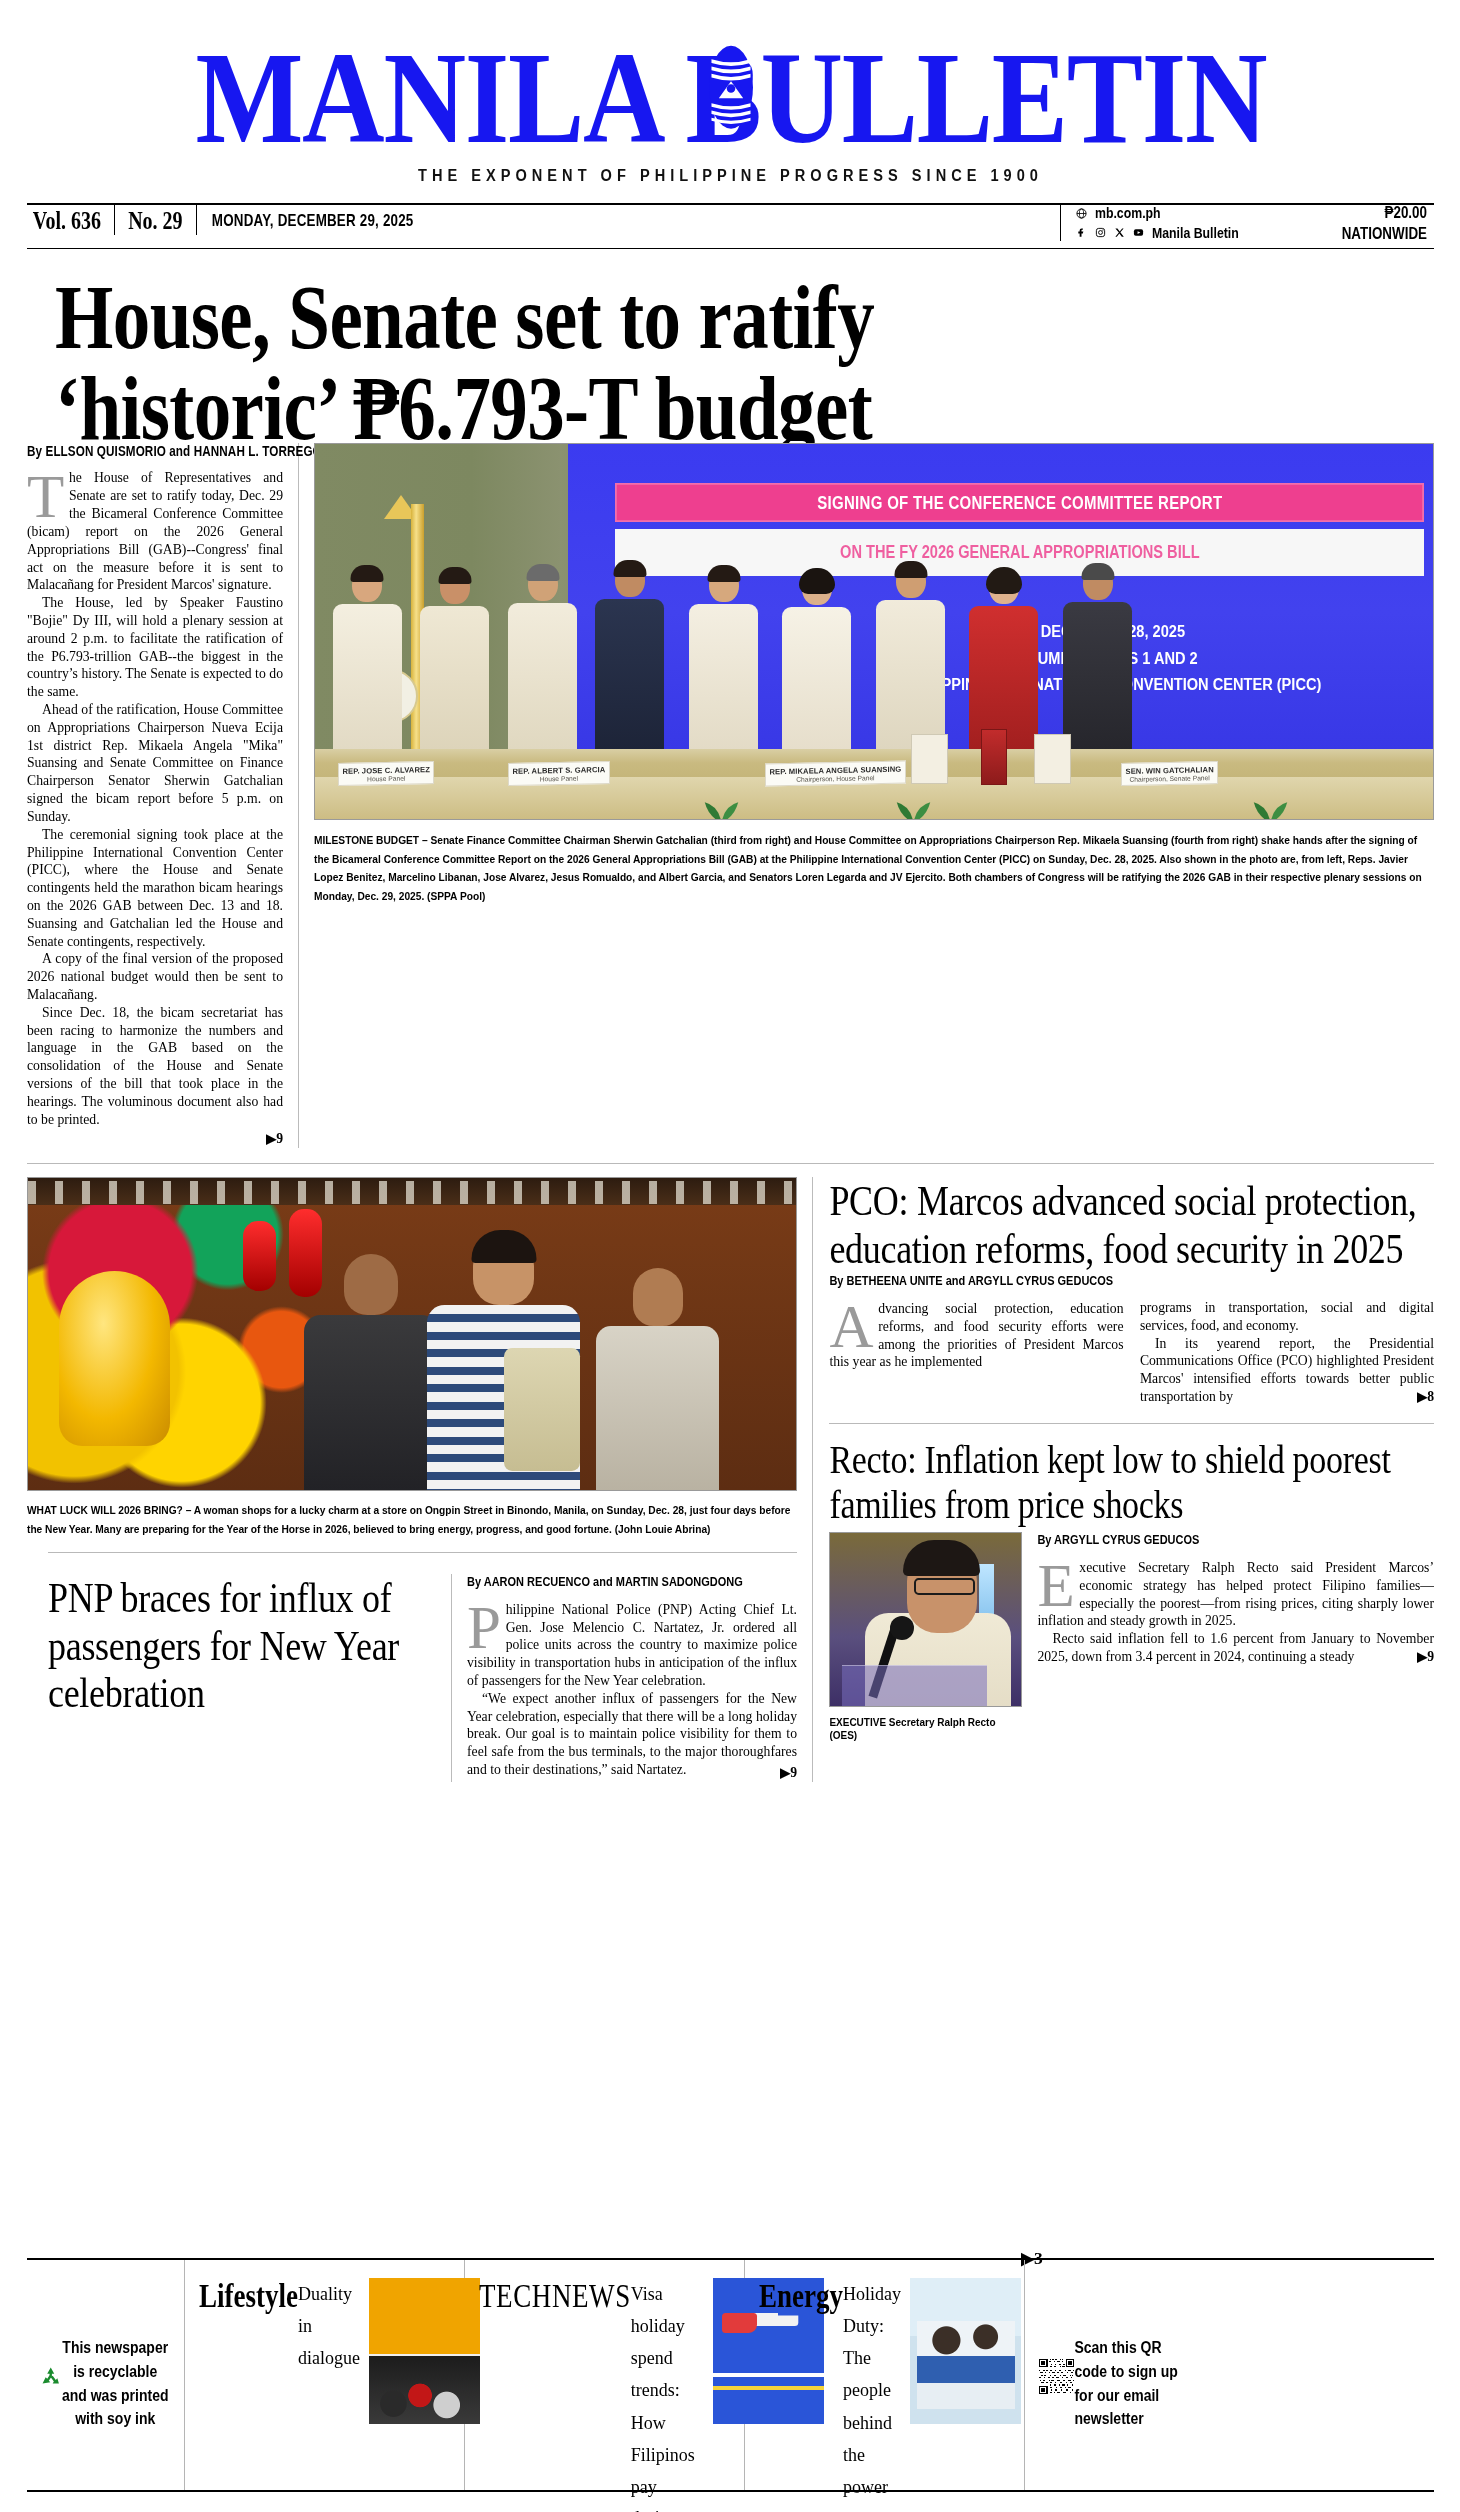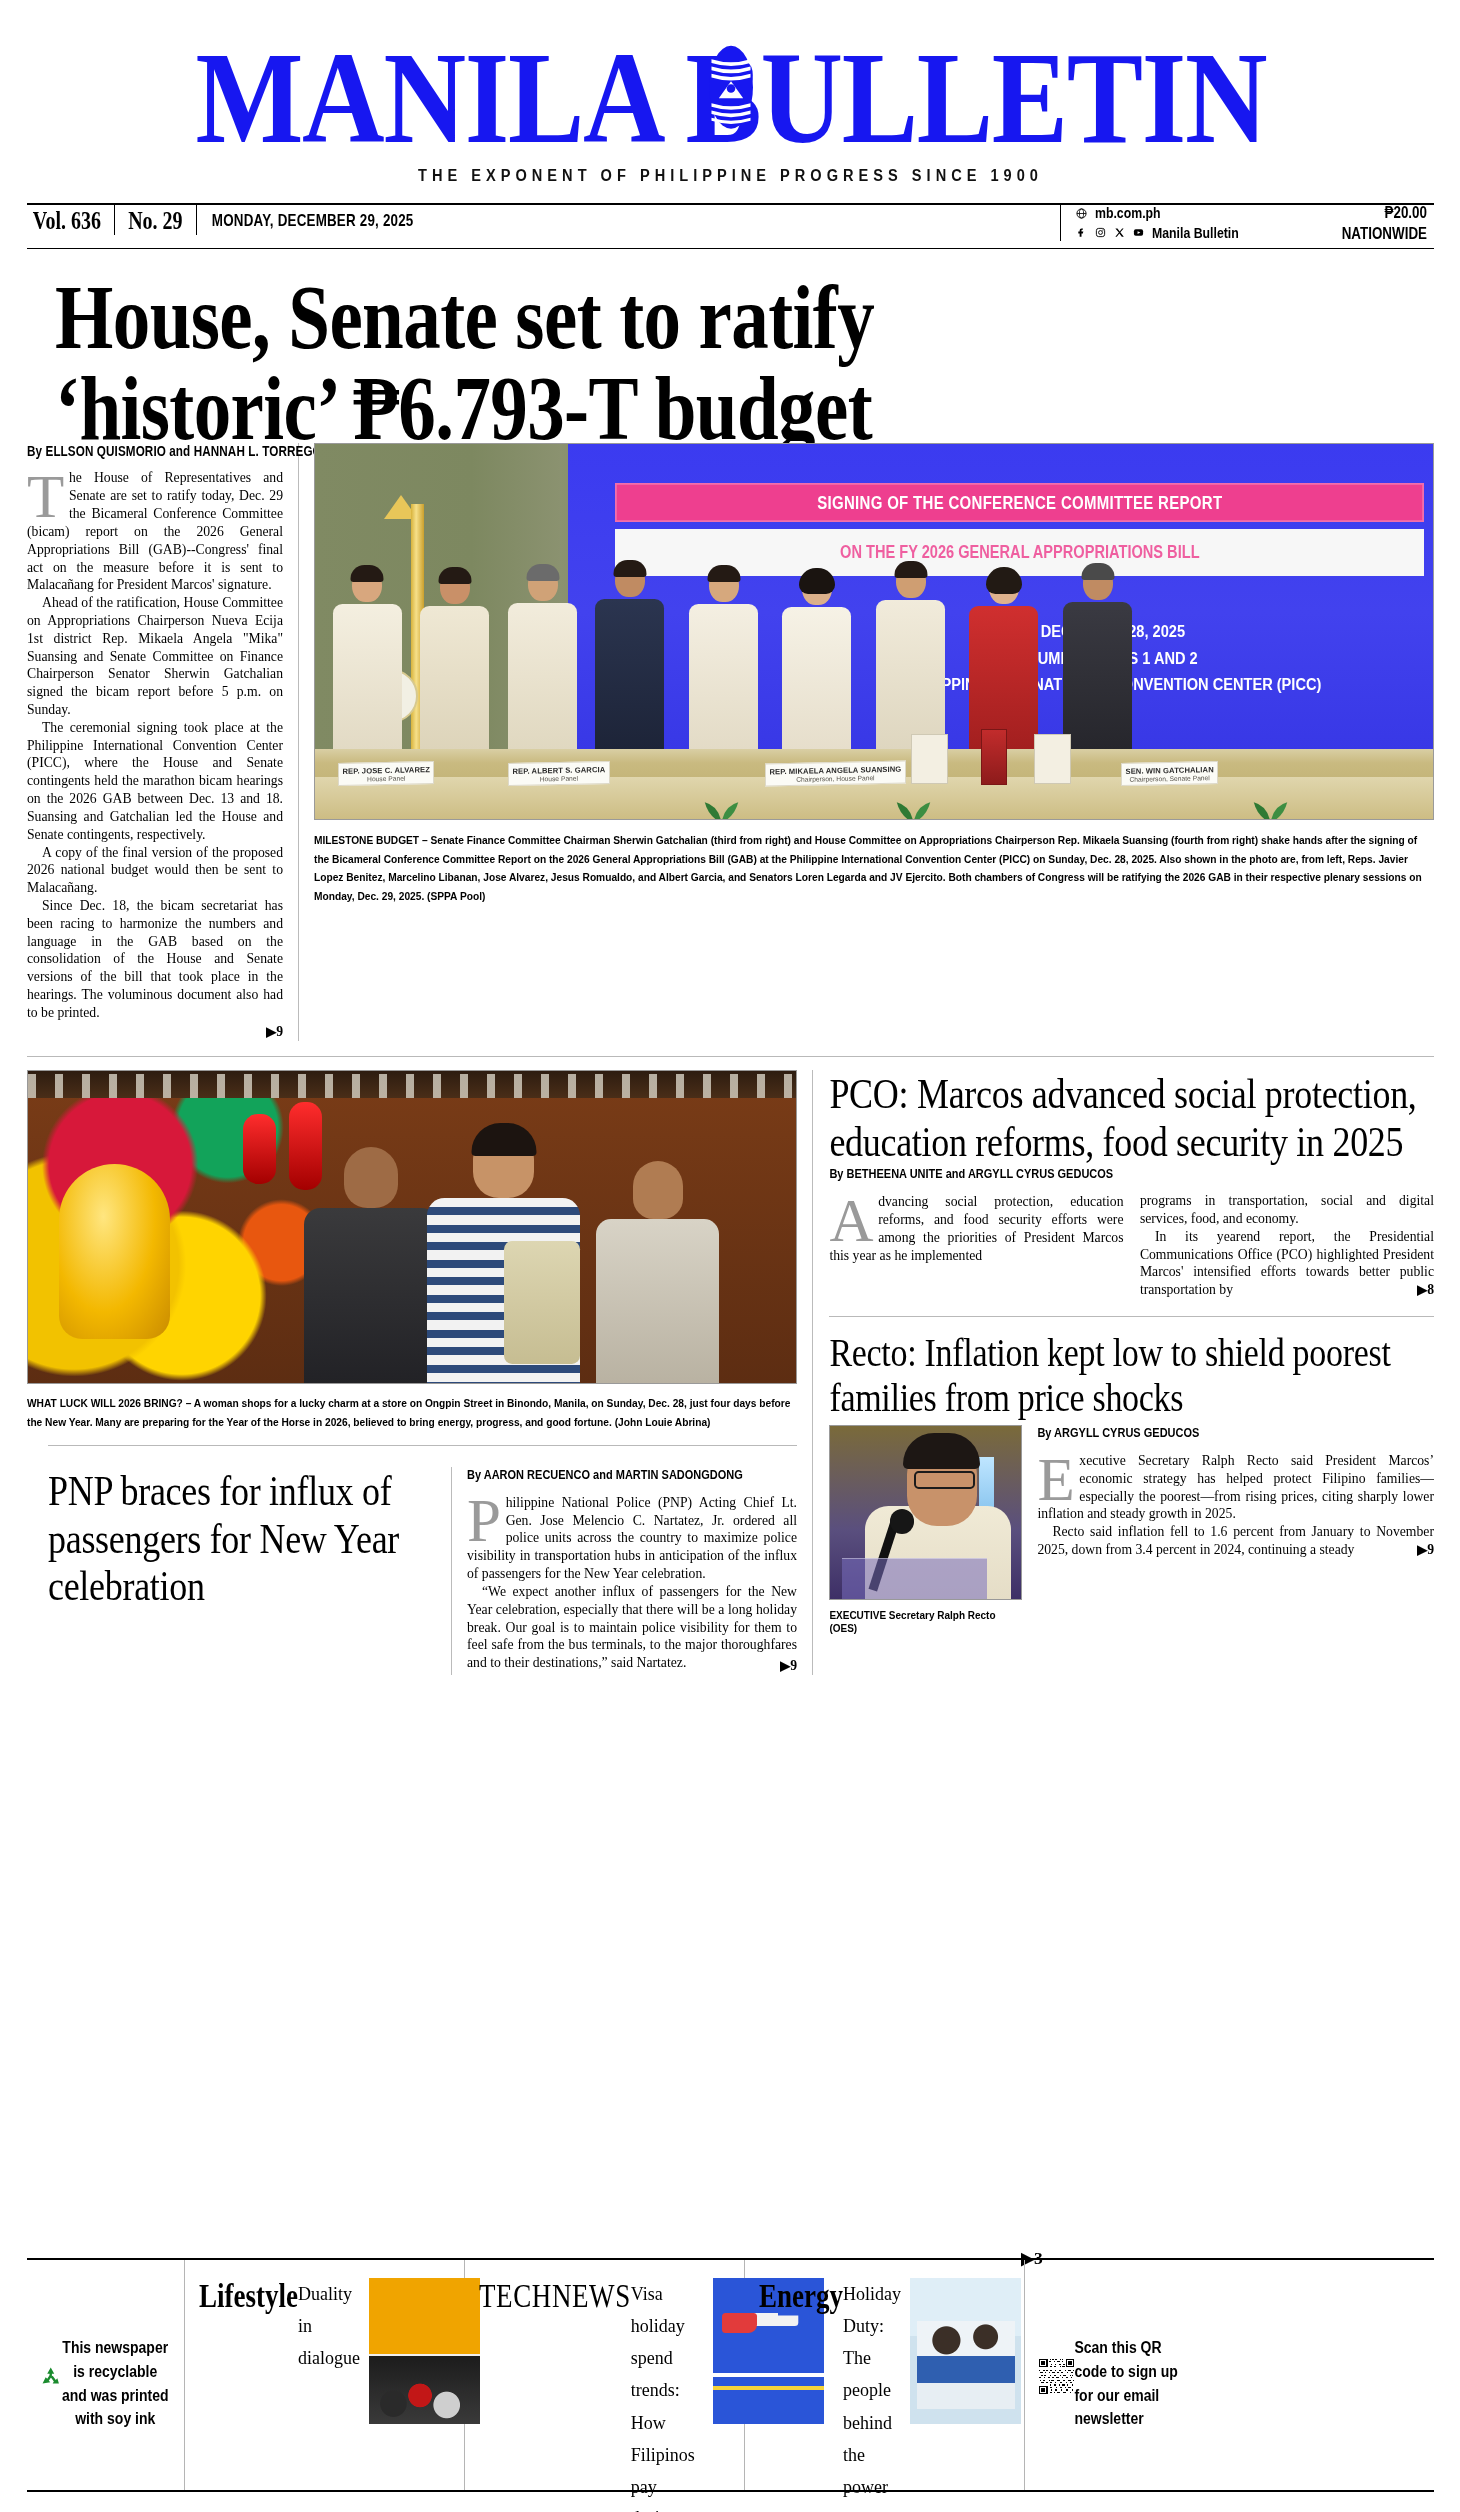--- a/index.html
+++ b/index.html
@@ -440,20 +440,21 @@
     <span class="l1">House, Senate set to ratify</span>
     <span class="l2">‘historic’ ₱6.793-T budget</span>
   </h1>
 
   <div class="lead-block">
 
     <div class="lead-col">
       <div class="byline">By ELLSON QUISMORIO and HANNAH L. TORREGOZA</div>
       <div class="body-text">
         <p class="dropcap">The House of Representatives and Senate are set to ratify today, Dec. 29 the Bicameral Conference Committee (bicam) report on the 2026 General Appropriations Bill (GAB)--Congress' final act on the measure before it is sent to Malacañang for President Marcos' signature.</p>
+        <p>The House, led by Speaker Faustino "Bojie" Dy III, will hold a plenary session at around 2 p.m. to facilitate the ratification of the P6.793-trillion GAB--the biggest in the country’s history. The Senate is expected to do the same.</p>
         <p>Ahead of the ratification, House Committee on Appropriations Chairperson Nueva Ecija 1st district Rep. Mikaela Angela "Mika" Suansing and Senate Committee on Finance Chairperson Senator Sherwin Gatchalian signed the bicam report before 5 p.m. on Sunday.</p>
         <p>The ceremonial signing took place at the Philippine International Convention Center (PICC), where the House and Senate contingents held the marathon bicam hearings on the 2026 GAB between Dec. 13 and 18. Suansing and Gatchalian led the House and Senate contingents, respectively.</p>
         <p>A copy of the final version of the proposed 2026 national budget would then be sent to Malacañang.</p>
         <p>Since Dec. 18, the bicam secretariat has been racing to harmonize the numbers and language in the GAB based on the consolidation of the House and Senate versions of the bill that took place in the hearings. The voluminous document also had to be printed.</p>
         <p style="text-align:right;text-indent:0;margin-top:1.2px;">
           <span class="jump"><span class="tri">▶</span><span>9</span></span>
         </p>
       </div>
     </div>
 

